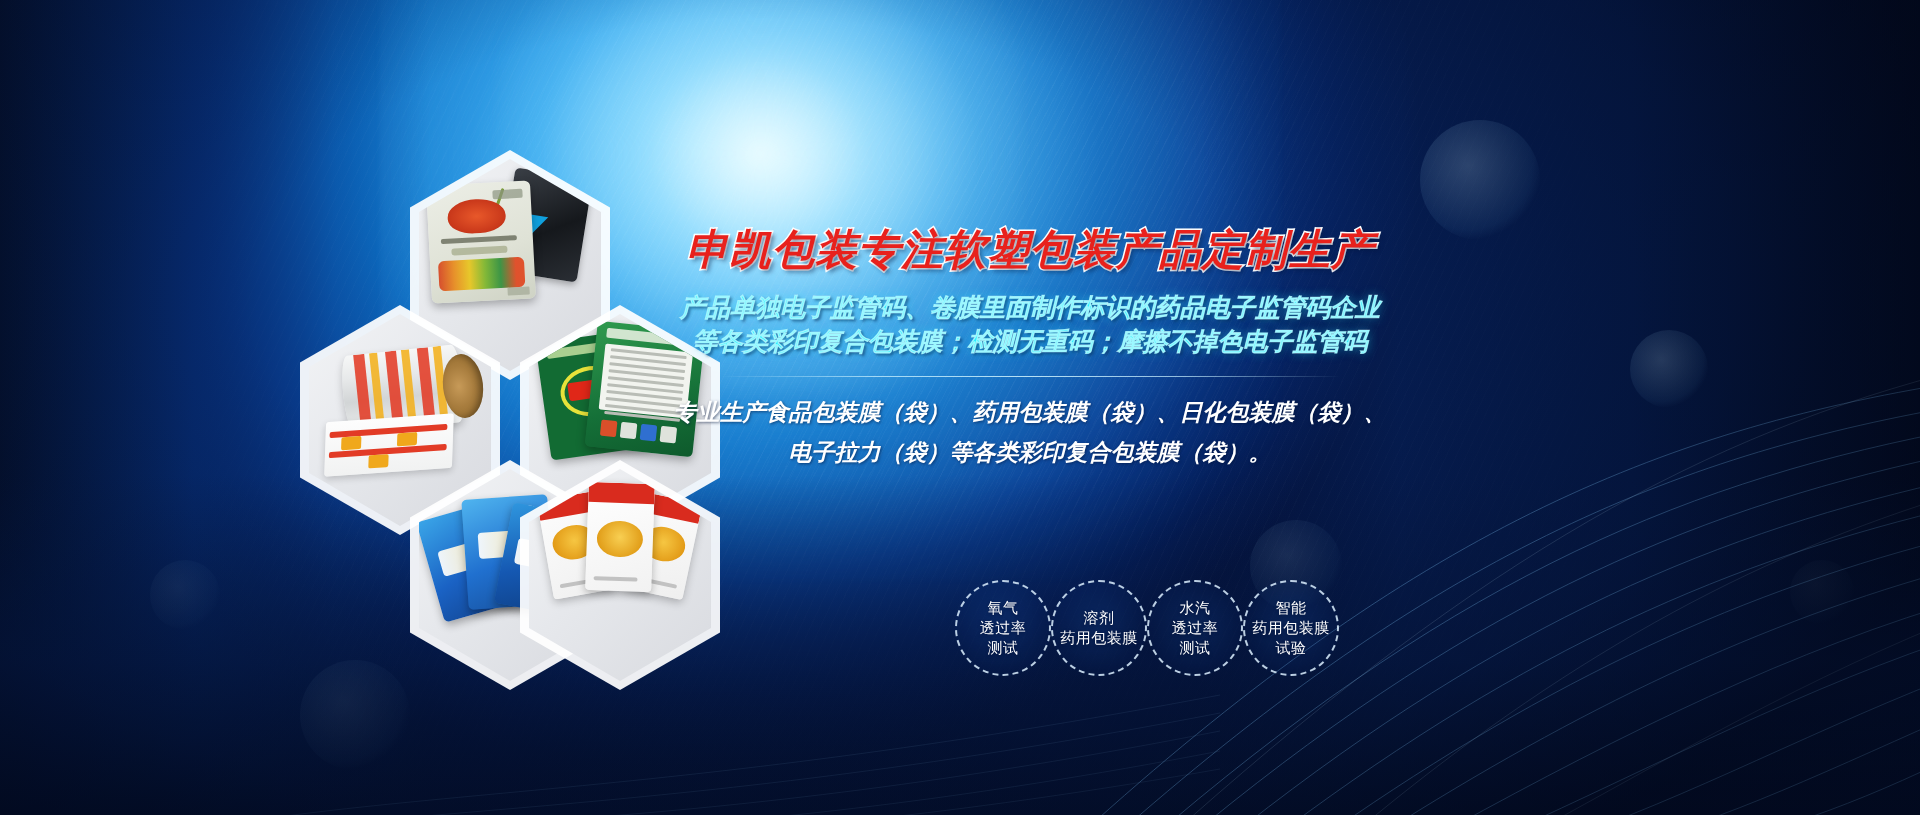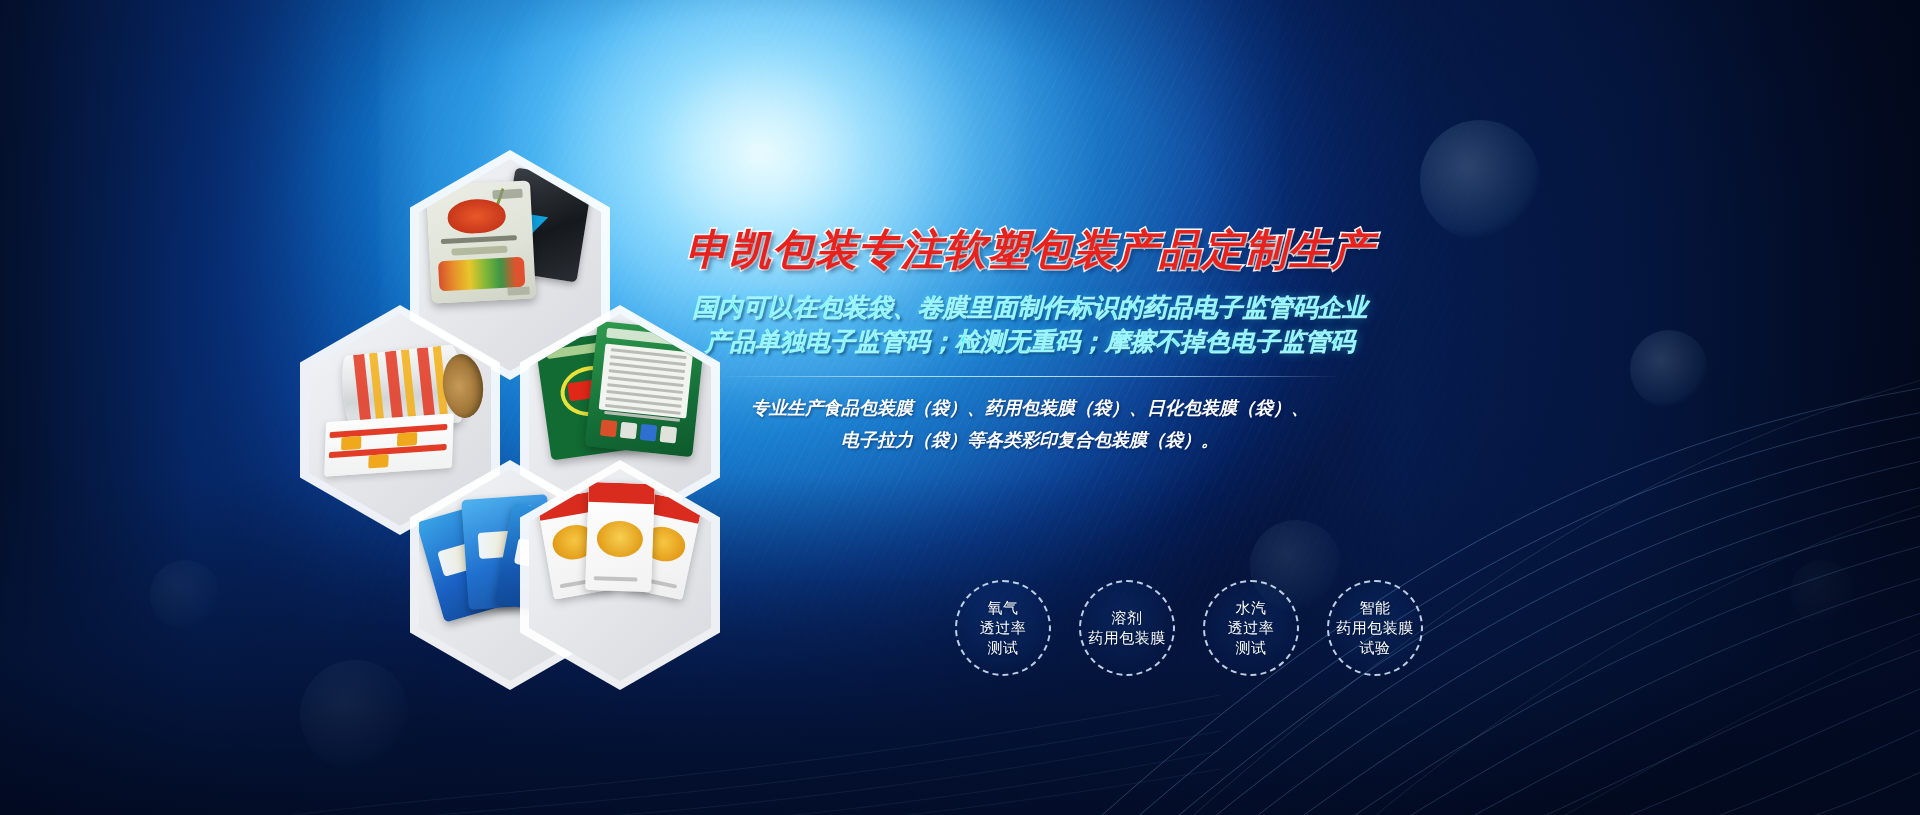--- a/index.html
+++ b/index.html
@@ -218,29 +218,29 @@
   }
 
   #divider {
     margin: 16px auto 0;
     width: 620px; height: 1px;
     background: linear-gradient(90deg, rgba(190,235,255,0) 0%, rgba(200,240,255,.75) 25%, rgba(210,245,255,.85) 50%, rgba(200,240,255,.7) 75%, rgba(190,235,255,0) 100%);
   }
 
   #paragraph {
     margin-top: 15px;
-    font-size: 18px; font-style: italic; font-weight: 600;
+    font-size: 23px; font-style: italic; font-weight: 600;
     color: #ffffff;
     line-height: 1.78;
     text-shadow: 1px 1px 3px rgba(0,20,60,.6);
     white-space: nowrap;
   }
 
   
-  #badges { position: absolute; left: 955px; top: 580px; display: flex; gap: 28px; }
+  #badges { position: absolute; left: 955px; top: 580px; display: flex; }
   .badge {
     width: 96px; height: 96px; border-radius: 50%;
     border: 2px dashed rgba(220,240,255,.85);
     display: flex; align-items: center; justify-content: center;
     color: #ffffff; font-size: 15px; line-height: 1.32; text-align: center;
     letter-spacing: .5px;
     text-shadow: 0 1px 3px rgba(0,15,50,.7);
     background: radial-gradient(circle at 50% 45%, rgba(30,95,190,.20) 0%, rgba(10,45,120,.10) 70%, rgba(0,0,0,0) 100%);
     white-space: pre-line;
   }
@@ -405,22 +405,22 @@
             <span class="ln"></span>
           </div>
       </div>
     </div>
 
   </div>
 
   <div id="copy">
     <div id="headline">申凯包装专注软塑包装产品定制生产</div>
     <div id="subline">
-      <div>国内可以在包装袋、卷膜里面制作标识的药品电子监管码企业</div>
-      <div>产品单独电子监管码；检测无重码；摩擦不掉色电子监管码</div>
+      <div>产品单独电子监管码、卷膜里面制作标识的药品电子监管码企业</div>
+      <div>等各类彩印复合包装膜；检测无重码；摩擦不掉色电子监管码</div>
     </div>
     <div id="divider"></div>
     <div id="paragraph">
       <div>专业生产食品包装膜（袋）、药用包装膜（袋）、日化包装膜（袋）、</div>
       <div>电子拉力（袋）等各类彩印复合包装膜（袋）。</div>
     </div>
   </div>
 
   <div id="badges">
     <div class="badge">氧气

